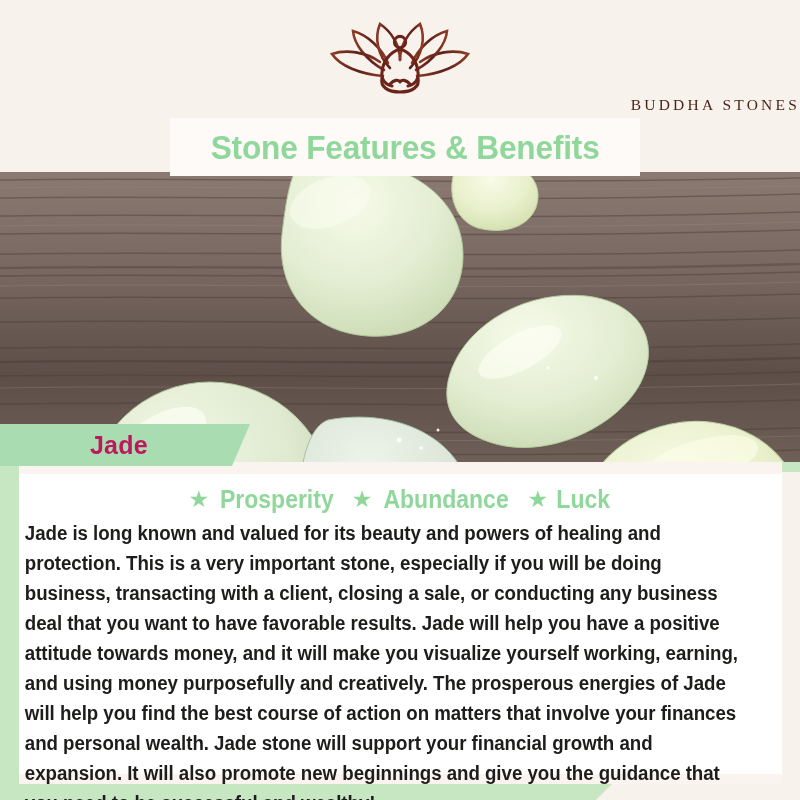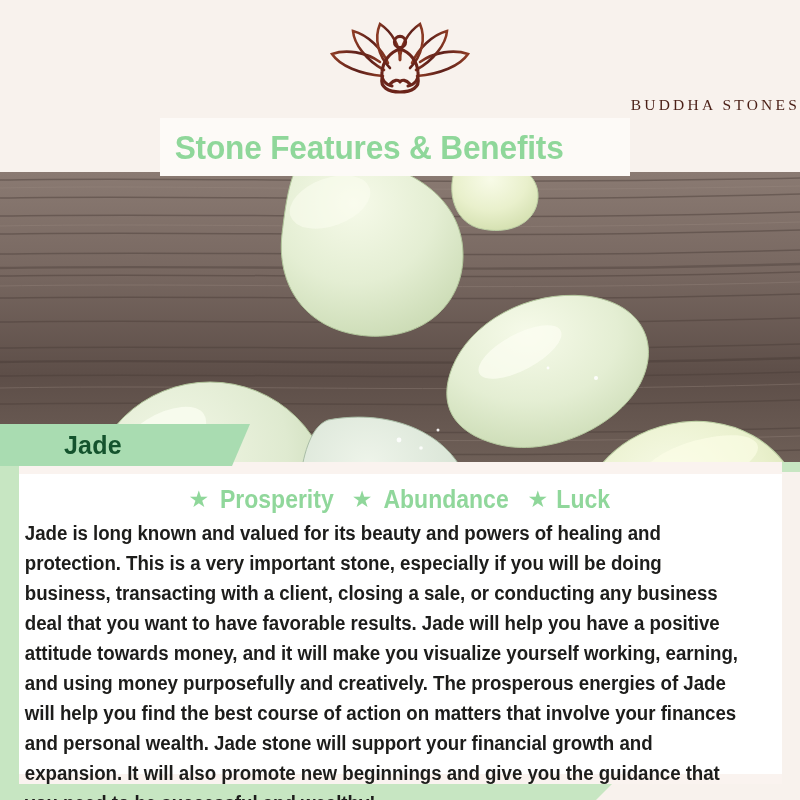--- a/index.html
+++ b/index.html
@@ -30,23 +30,23 @@
   #logo-mark{display:block;margin:0 auto;}
   #logo-text{
     margin-top:2px;
     font-family:"Liberation Serif", serif;
     font-size:15.5px;letter-spacing:3.2px;
     color:#4a1f16;font-weight:400;
   }
 
   
   #title-band{
-    position:absolute;left:160px;top:118px;width:470px;height:58px;
+    position:absolute;left:170px;top:118px;width:470px;height:58px;
     background:#fdfaf7;z-index:6;
-    display:flex;align-items:center;
+    display:flex;align-items:center;justify-content:center;
   }
   #page-title{
     font-family:"Liberation Sans Narrow","Liberation Sans",sans-serif;
     font-weight:bold;font-size:34px;
     color:#8fd79a;
     letter-spacing:-0.2px;
     transform:scaleX(0.93);
     white-space:nowrap;
   }
 
@@ -58,22 +58,22 @@
   #photo svg{display:block;width:800px;height:290px;}
 
   
   #jade-banner{
     position:absolute;left:0;top:424px;width:250px;height:42px;z-index:7;
     background:#a9dcb1;
     clip-path:polygon(0 0,100% 0,calc(100% - 18px) 100%,0 100%);
     display:flex;align-items:center;
   }
   #jade-label{
-    margin-left:64px;
-    color:#14532d;font-weight:bold;font-size:25px;
+    margin-left:90px;
+    color:#be185d;font-weight:bold;font-size:25px;
     font-family:"Liberation Sans",sans-serif;
     letter-spacing:0.2px;
   }
 
   
   #content{
     position:absolute;left:19px;top:462px;width:763px;height:322px;
     background:#faf3ef;
   }
   #content-inner{position:absolute;left:0;top:12px;width:763px;background:#ffffff;height:300px;}

